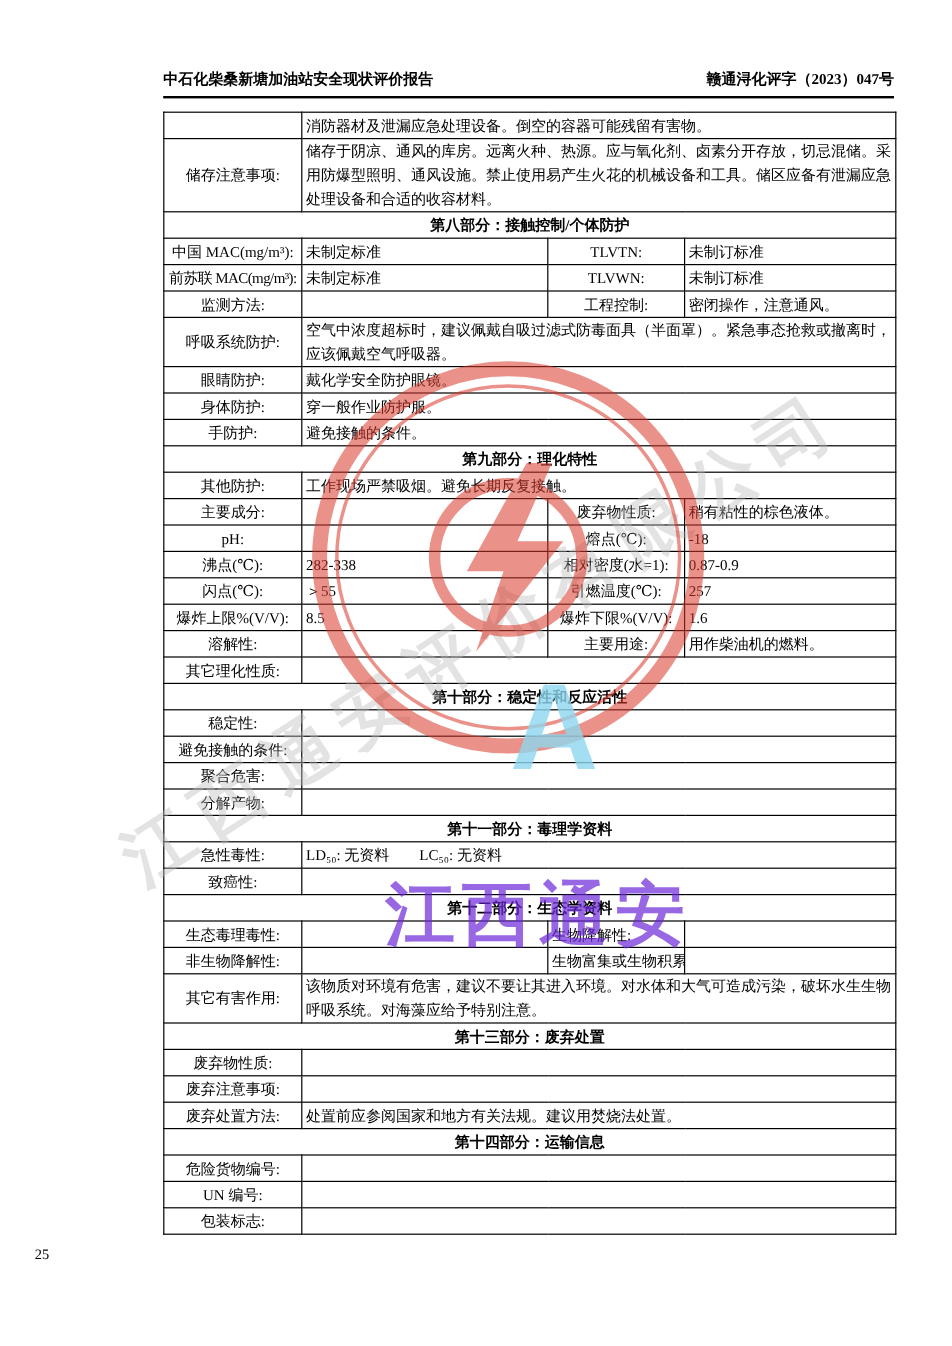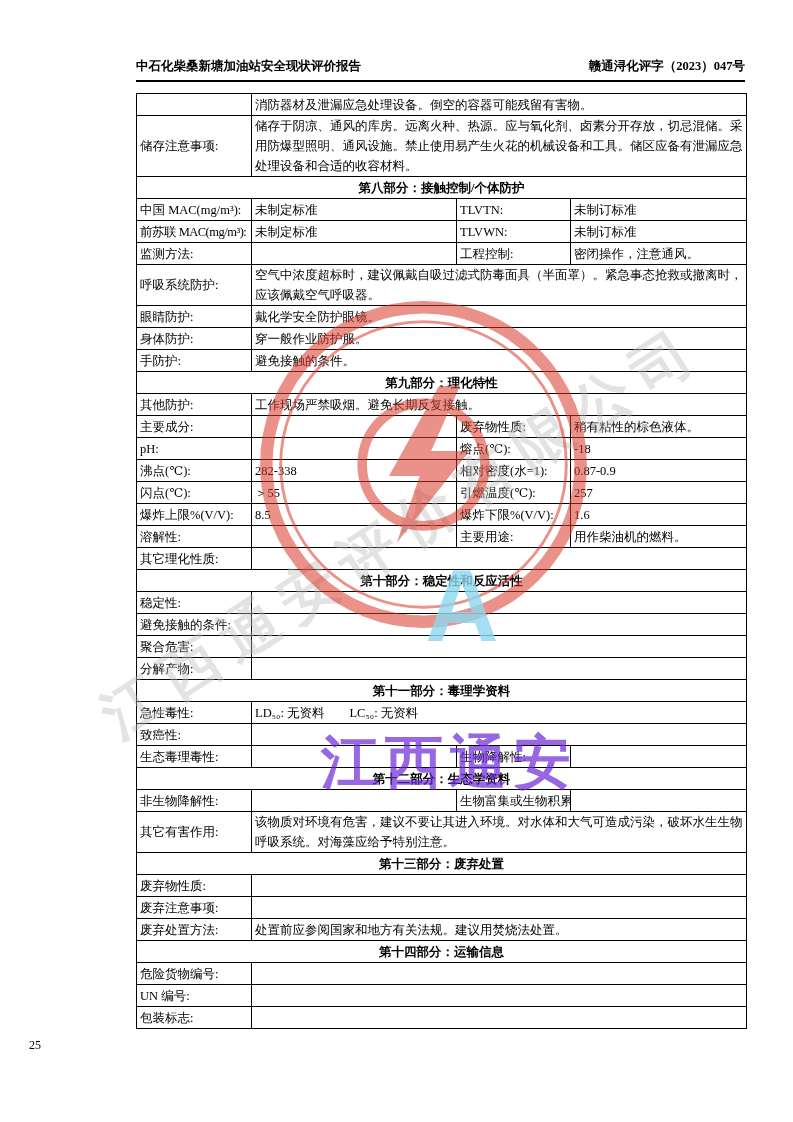--- a/index.html
+++ b/index.html
@@ -32,21 +32,21 @@
     border:1px solid #000;
     font-size:12.5px;
     line-height:1.6;
     padding:0 3px;
     height:21px;
     vertical-align:middle;
     word-break:break-all;
     overflow:hidden;
   }
   td.value{text-align:left;}
-  td.label{text-align:left;padding-right:4px;white-space:nowrap;}
+  td.label{text-align:center;padding-right:4px;white-space:nowrap;}
   td.label-left{text-align:left;white-space:nowrap;vertical-align:top;}
   td.small{font-size:9.5px;}
   td.condensed{font-size:10.5px;letter-spacing:-0.5px;}
   td.section{
     text-align:center;font-weight:bold;font-size:13.5px;
   }
   
   .footer{
     position:absolute;left:0;right:0;top:1038px;
     text-align:left;font-size:12px;
@@ -208,27 +208,27 @@
         </tr>
         <tr>
           <td colspan="1" class="label">急性毒性:</td>
           <td colspan="3" class="value">LD₅₀: 无资料　　LC₅₀: 无资料</td>
         </tr>
         <tr>
           <td colspan="1" class="label">致癌性:</td>
           <td colspan="3" class="value">&nbsp;</td>
         </tr>
         <tr>
+          <td colspan="4" class="section">第十二部分：生态学资料</td>
+        </tr>
+        <tr>
           <td colspan="1" class="label">生态毒理毒性:</td>
           <td colspan="1" class="value">&nbsp;</td>
           <td colspan="1" class="label-left">生物降解性:</td>
           <td colspan="1" class="value">&nbsp;</td>
-        </tr>
-        <tr>
-          <td colspan="4" class="section">第十二部分：生态学资料</td>
         </tr>
         <tr>
           <td colspan="1" class="label">非生物降解性:</td>
           <td colspan="1" class="value">&nbsp;</td>
           <td colspan="1" class="label-left small">生物富集或生物积累性:</td>
           <td colspan="1" class="value">&nbsp;</td>
         </tr>
         <tr>
           <td colspan="1" class="label">其它有害作用:</td>
           <td colspan="3" class="value">该物质对环境有危害，建议不要让其进入环境。对水体和大气可造成污染，破坏水生生物呼吸系统。对海藻应给予特别注意。</td>

